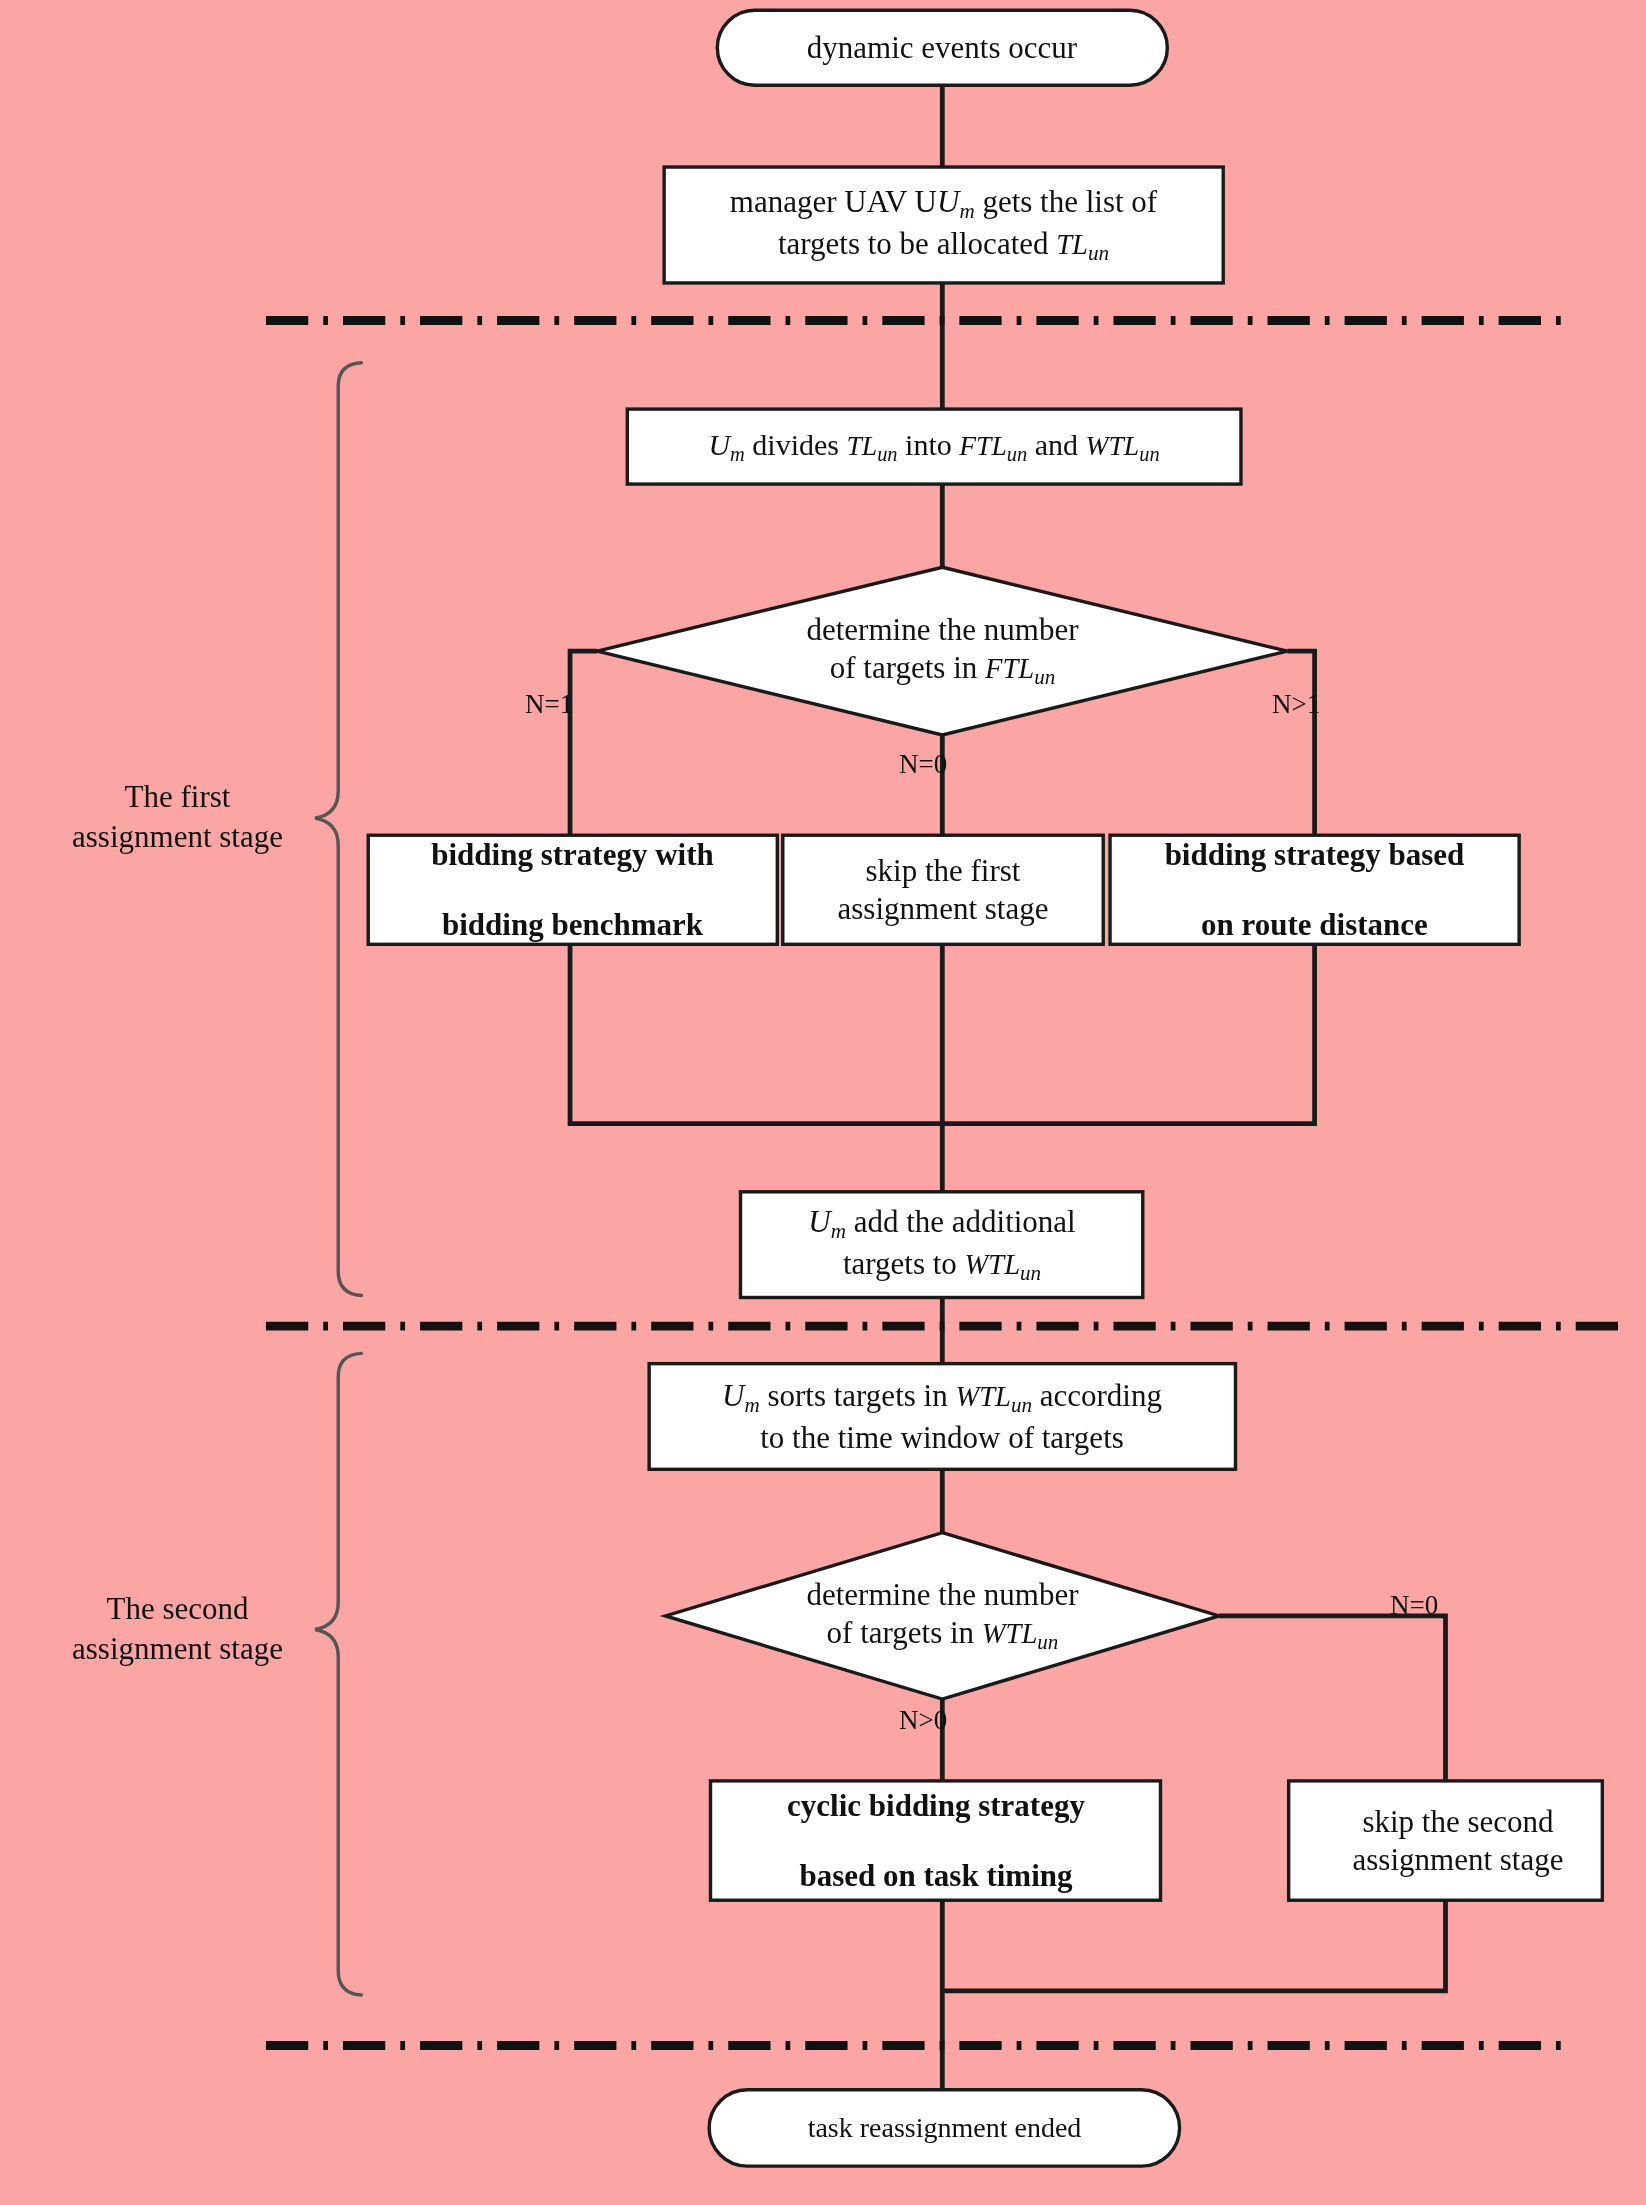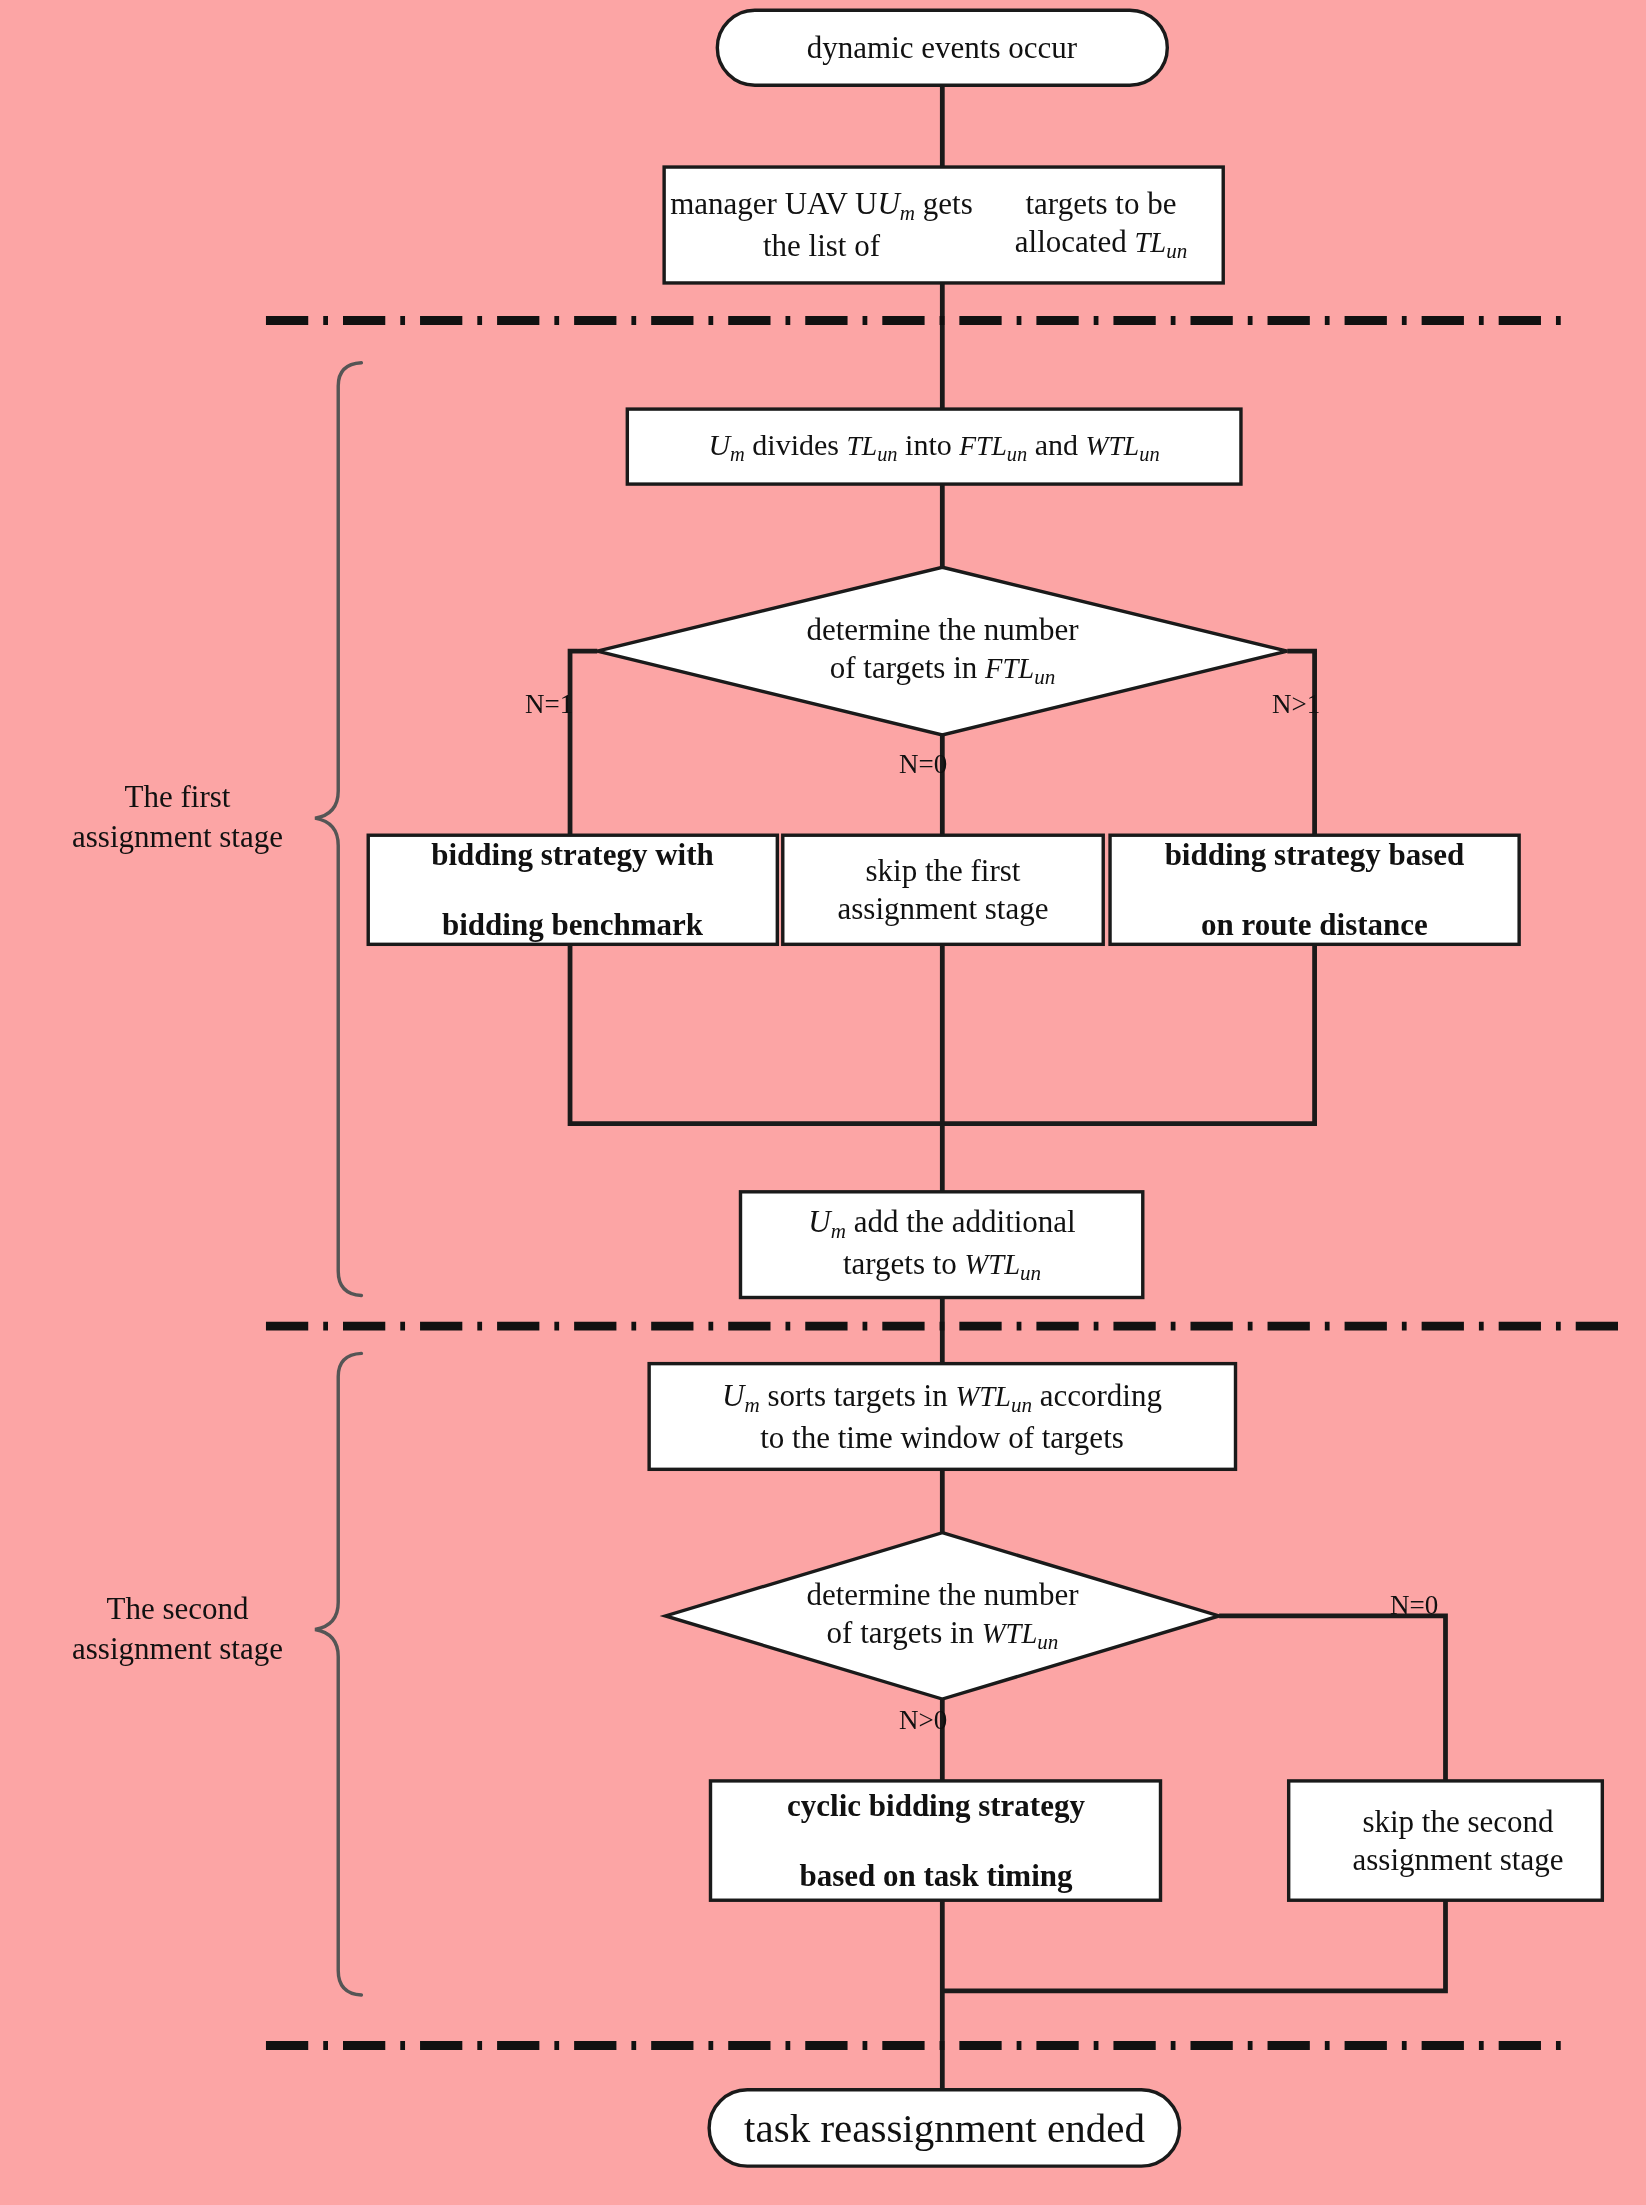--- a/index.html
+++ b/index.html
@@ -92,21 +92,21 @@
     <g fill="none" stroke="#555" stroke-width="5" stroke-linecap="round">
       <path d="M 530 532 q -34 2 -34 34 L 496 1160 q 0 34 -34 40 q 34 6 34 40 L 496 1864 q 0 34 34 36"></path>
       <path d="M 530 1985 q -34 2 -34 34 L 496 2350 q 0 34 -34 40 q 34 6 34 40 L 496 2890 q 0 34 34 36"></path>
     </g>
   </svg>
 
   <div class="node-text" style="left:717px;top:10.2px;width:450px;height:75px;font-size:31px;">
     <span>dynamic events occur</span>
   </div>
 
-  <div class="node-text" style="left:664px;top:167px;width:559px;height:116px;font-size:31px;flex-direction:row;">
+  <div class="node-text" style="left:664px;top:167px;width:559px;height:116px;font-size:31px;flex-direction:column;">
     <div><span>manager UAV U</span><span class="mv"></span><span class="mi">U</span><span class="sub">m</span><span> gets the list of</span></div>
     <div><span>targets to be allocated </span><span class="mv">TL</span><span class="sub">un</span></div>
   </div>
 
   <div class="node-text" style="left:627px;top:409px;width:614px;height:75px;font-size:30px;">
     <div>
       <span class="mi">U</span><span class="sub">m</span><span> divides </span><span class="mv">TL</span><span class="sub">un</span><span> into </span><span class="mv">FTL</span><span class="sub">un</span><span> and </span><span class="mv">WTL</span><span class="sub">un</span>
     </div>
   </div>
 
@@ -148,21 +148,21 @@
   <div class="node-text bold" style="left:711px;top:1781px;width:450px;height:119px;font-size:31px;flex-direction:column;">
     <div>cyclic bidding strategy</div>
     <div>based on task timing</div>
   </div>
 
   <div class="node-text" style="left:1301px;top:1781px;width:314px;height:119px;font-size:31px;flex-direction:column;">
     <div>skip the second</div>
     <div>assignment stage</div>
   </div>
 
-  <div class="node-text" style="left:709px;top:2090px;width:471px;height:76px;font-size:41px;">
+  <div class="node-text" style="left:709px;top:2090px;width:471px;height:76px;font-size:28px;">
     <span>task reassignment ended</span>
   </div>
 
   <div class="edge-lbl" style="left:525px;top:689px;">N=1</div>
   <div class="edge-lbl" style="left:899px;top:749px;">N=0</div>
   <div class="edge-lbl" style="left:1272px;top:689px;">N&gt;1</div>
   <div class="edge-lbl" style="left:899px;top:1705px;">N&gt;0</div>
   <div class="edge-lbl" style="left:1390px;top:1590px;">N=0</div>
 
   <div class="stage-lbl" style="left:41px;top:777px;width:273px;">The first

